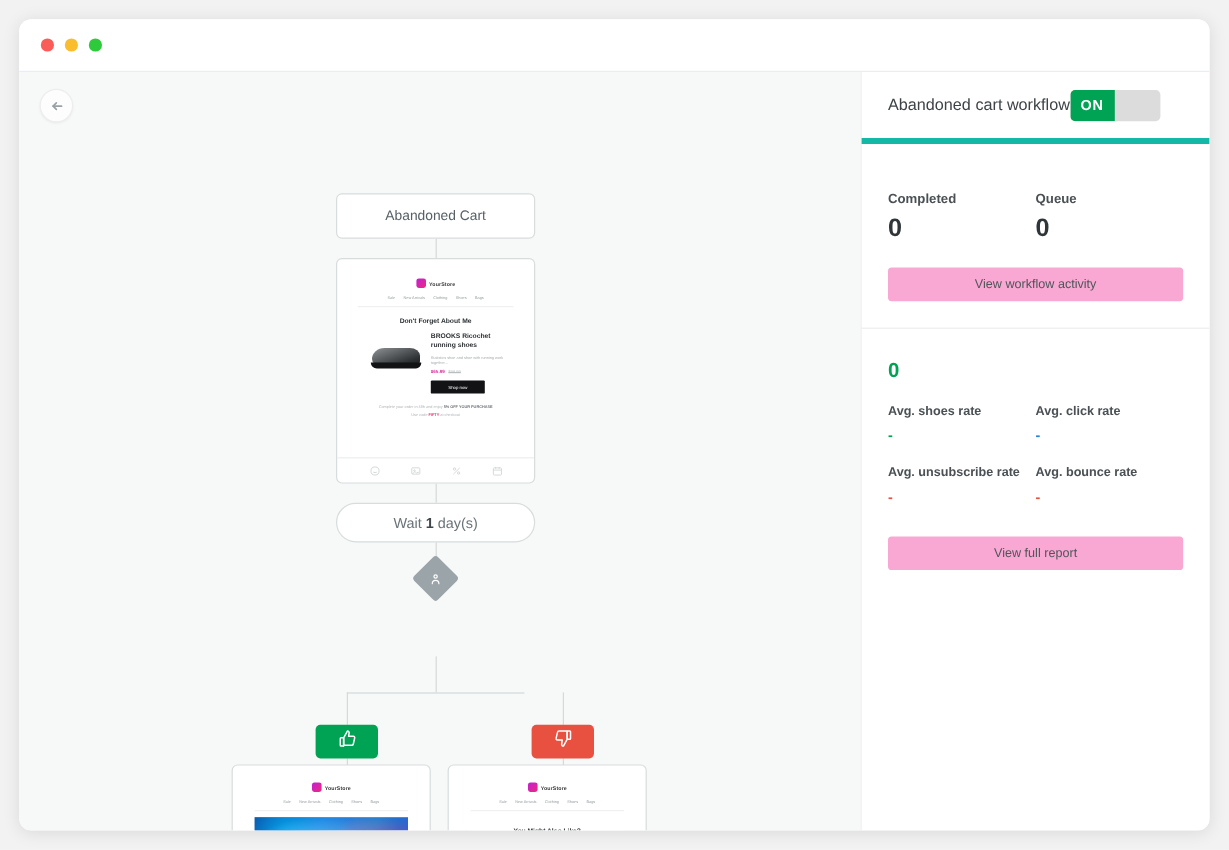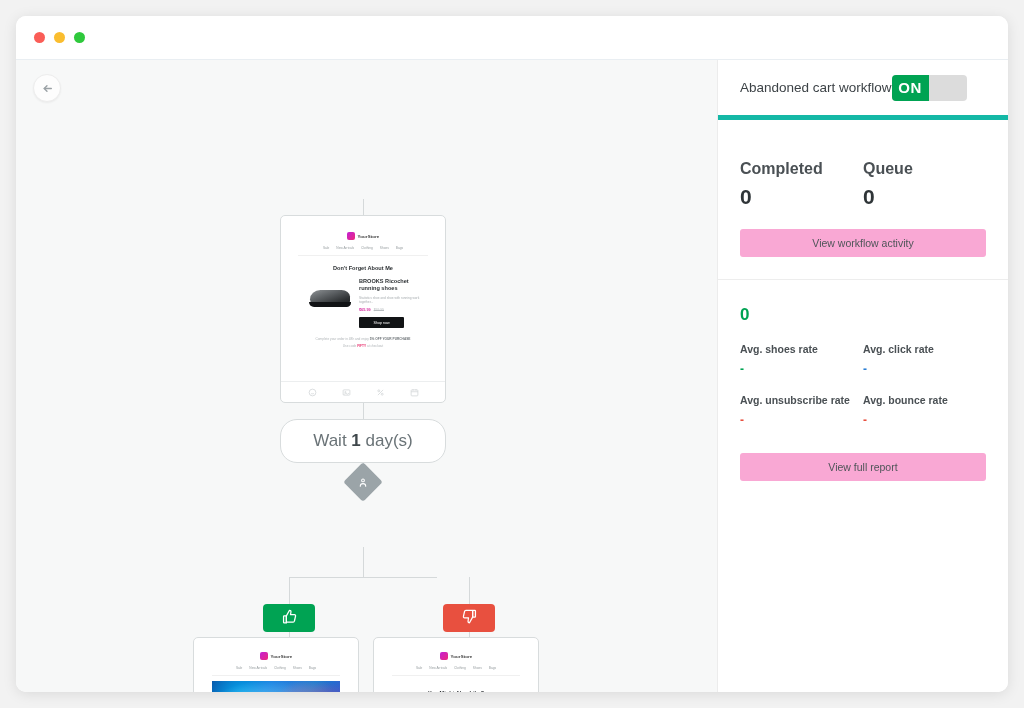--- a/index.html
+++ b/index.html
@@ -69,23 +69,23 @@
     display: flex; align-items: center; justify-content: center;
     text-align: center;
     cursor: pointer;
   }
   .node-trigger {
     left: 264px; top: 101px; width: 166px; height: 38px;
     border-radius: 5px;
     font-size: 11.5px; color: #566065;
   }
   .node-wait {
-    left: 264px; top: 359px; width: 166px; height: 44px;
+    left: 264px; top: 359px; width: 166px; height: 33px;
     border-radius: 17px;
-    font-size: 17px; color: #6a7377;
+    font-size: 12px; color: #6a7377;
   }
   .node-wait b { color: #3f474b; font-weight: 700; }
   .node-cond {
     left: 264px; top: 425px; width: 166px; height: 62px;
     border-radius: 5px;
     font-size: 11.5px; color: #8b9499; line-height: 1.5;
     padding: 0 13px;
   }
   .node-cond b { color: #40484c; font-weight: 700; }
 
@@ -217,34 +217,34 @@
     border-bottom: 5px solid #14b8a6;
   }
   .panel-title { font-size: 13.5px; color: #3d4347; }
   .toggle {
     width: 75px; height: 26px; border-radius: 4px;
     background: #dcdcdc; display: flex; overflow: hidden;
     cursor: pointer;
   }
   .toggle .on {
     width: 37px; background: #00a353; color: #ffffff;
-    font-size: 15px; font-weight: 700; letter-spacing: .6px;
+    font-size: 12px; font-weight: 700; letter-spacing: .6px;
     display: flex; align-items: center; justify-content: center;
   }
   .panel-sec { padding: 20px 22px 22px; }
   .panel-sec + .panel-sec { border-top: 1px solid #ededed; }
 
   .notice {
     border: 1px solid #ececec; border-radius: 4px;
     padding: 15px 10px; text-align: center;
     font-size: 10.5px; color: #8b9296;
   }
   .stats { display: flex; margin-top: 20px; }
   .stat { flex: 1; }
-  .stat-label { font-size: 16px; font-weight: 700; color: #4a5054; }
+  .stat-label { font-size: 11px; font-weight: 700; color: #4a5054; }
   .stat-value { font-size: 21px; font-weight: 700; color: #2f3538; margin-top: 7px; }
 
   .wide-btn {
     margin-top: 20px; height: 28px;
     background: #f9a8d4; border-radius: 3px;
     display: flex; align-items: center; justify-content: center;
     font-size: 10.5px; color: #4f5559; cursor: pointer;
   }
 
   .sec-label { font-size: 10.5px; font-weight: 700; color: #4a5054; }
@@ -287,20 +287,23 @@
         <div class="ln v" style="left:347px; top:139px; height:16px;"></div>
         <div class="ln v" style="left:347px; top:343px; height:16px;"></div>
         <div class="ln v" style="left:347px; top:392px; height:30px;"></div>
         <div class="ln v" style="left:347px; top:487px; height:30px;"></div>
         <div class="ln h" style="left:273px; top:517px; width:148px;"></div>
         <div class="ln v" style="left:273px; top:517px; height:27px;"></div>
         <div class="ln v" style="left:453px; top:517px; height:27px;"></div>
         <div class="ln v" style="left:273px; top:572px; height:10px;"></div>
         <div class="ln v" style="left:453px; top:572px; height:10px;"></div>
 
+        <div class="node node-trigger">
+          <span>Abandoned Cart</span>
+        </div>
 
         <div class="email-card ec-main">
           <div class="ec-inner">
             <div class="mini-logo">
               <span class="mark"></span>
               <span class="brand">YourStore</span>
             </div>
             <div class="mini-nav">
               <span>Sale</span>
               <span>New Arrivals</span>

